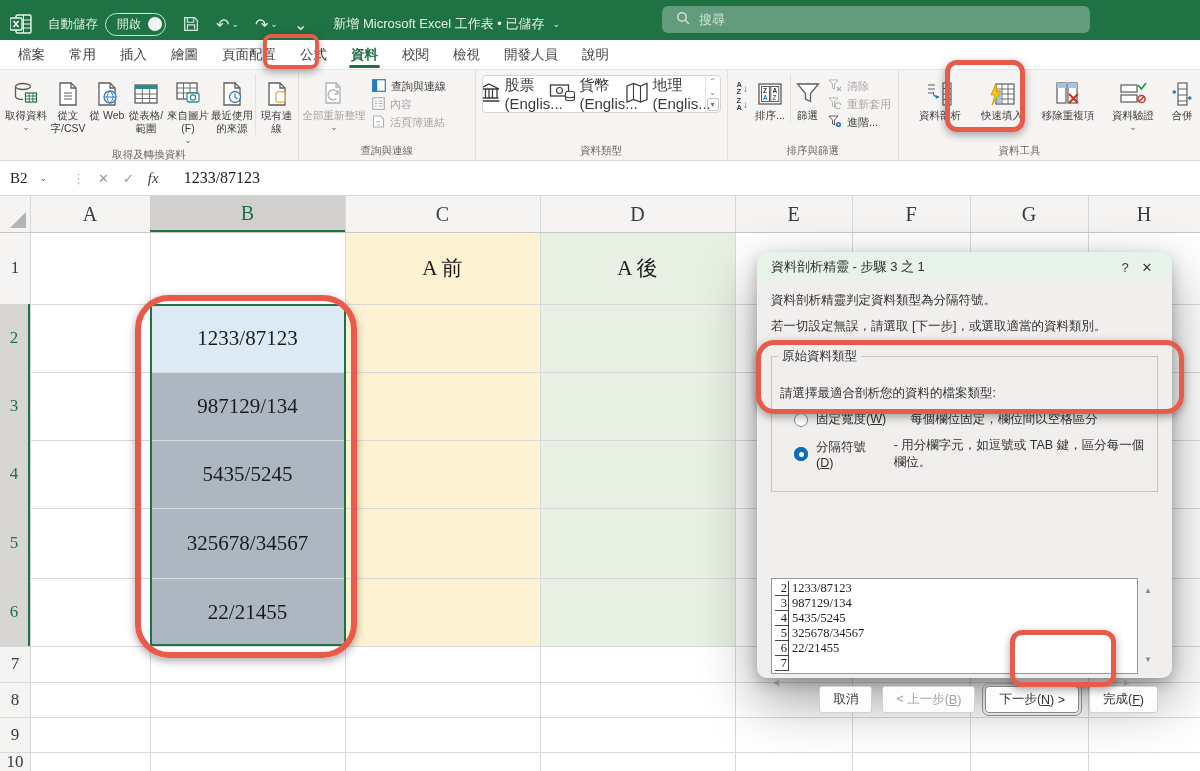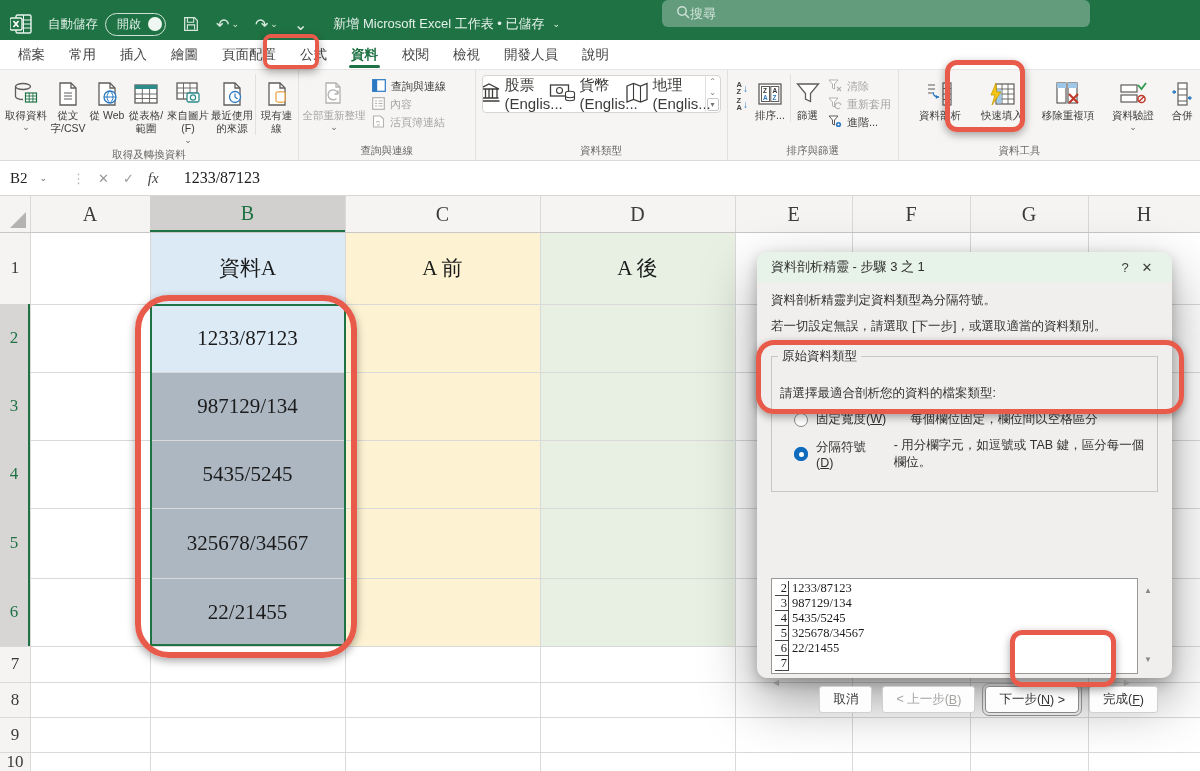--- a/index.html
+++ b/index.html
@@ -10,21 +10,21 @@
 
   
   .titlebar { position:absolute; left:0; top:0; right:0; height:48px; background:#1f7244; display:flex; align-items:center; color:#eaf4ee; }
   .xlogo { width:26px; height:24px; margin-left:8px; display:flex; align-items:center; justify-content:center; }
   .autosave { margin-left:14px; display:flex; align-items:center; gap:7px; font-size:12.5px; color:#ddeee4; }
   .toggle { display:flex; align-items:center; gap:7px; border:1.5px solid #cfe3d7; border-radius:999px; padding:2px 3px 2px 11px; font-size:12px; }
   .knob { width:14px; height:14px; border-radius:50%; background:#eef7f1; }
   .tb-ic { margin-left:16px; font-size:16px; color:#d9eadf; display:flex; align-items:center; gap:2px; }
   .tb-ic .mini { font-size:9px; }
   .doc-title { margin-left:26px; font-size:13px; color:#e4f1e9; display:flex; gap:8px; align-items:center; }
-  .search { position:absolute; left:662px; top:0; width:428px; height:27px; background:rgba(255,255,255,.30); border-radius:6px; display:flex; align-items:center; padding-left:14px; }
+  .search { position:absolute; left:662px; top:6px; width:428px; height:27px; background:rgba(255,255,255,.30); border-radius:6px; display:flex; align-items:center; gap:9px; padding-left:14px; }
   .search input { background:transparent; border:none; outline:none; color:#e3efe7; font-size:13px; width:340px; font-family:"Liberation Sans",sans-serif; }
   .search input::placeholder { color:#cfe2d6; }
 
   
   .tabrow { position:absolute; left:0; top:40px; right:0; height:30px; background:#ffffff; border-bottom:1px solid #e7e5e3; display:flex; align-items:stretch; padding-left:6px; font-size:13.5px; color:#444; }
   .tab { padding:0 12px; display:flex; align-items:center; position:relative; cursor:default; }
   .tab.active { color:#1f7244; font-weight:bold; }
   .tab.active::after { content:""; position:absolute; left:10px; right:10px; bottom:1px; height:3px; background:#1f7244; border-radius:2px; }
 
   
@@ -466,21 +466,20 @@
     <span class="fico">✕</span>
     <span class="fico">✓</span>
     <span class="fx">fx</span>
     <div class="fvalue serif">1233/87123</div>
   </div>
 
   <div class="grid">
     <div class="hdrrow"></div>
     <div class="rowhdrcol"></div>
 
-    <div class="cell serif" style="left:150px;top:36px;width:195px;height:72px;background:#dceaf6">資料A</div>
     <div class="cell serif" style="left:345px;top:36px;width:195px;height:72px;background:#fdf3d2">A 前</div>
     <div class="cell serif" style="left:540px;top:36px;width:195px;height:72px;background:#e7f0e2">A 後</div>
     <div style="position:absolute;left:345px;top:108px;width:195px;height:342px;background:#fdf3d2"></div>
     <div style="position:absolute;left:540px;top:108px;width:195px;height:342px;background:#e7f0e2"></div>
     <div class="cell serif" style="left:150px;top:108px;width:195px;height:68px;background:#dceaf6">1233/87123</div>
     <div class="cell serif" style="left:150px;top:176px;width:195px;height:68px;background:#adb7c2">987129/134</div>
     <div class="cell serif" style="left:150px;top:244px;width:195px;height:68px;background:#adb7c2">5435/5245</div>
     <div class="cell serif" style="left:150px;top:312px;width:195px;height:70px;background:#adb7c2">325678/34567</div>
     <div class="cell serif" style="left:150px;top:382px;width:195px;height:68px;background:#adb7c2">22/21455</div>
 

